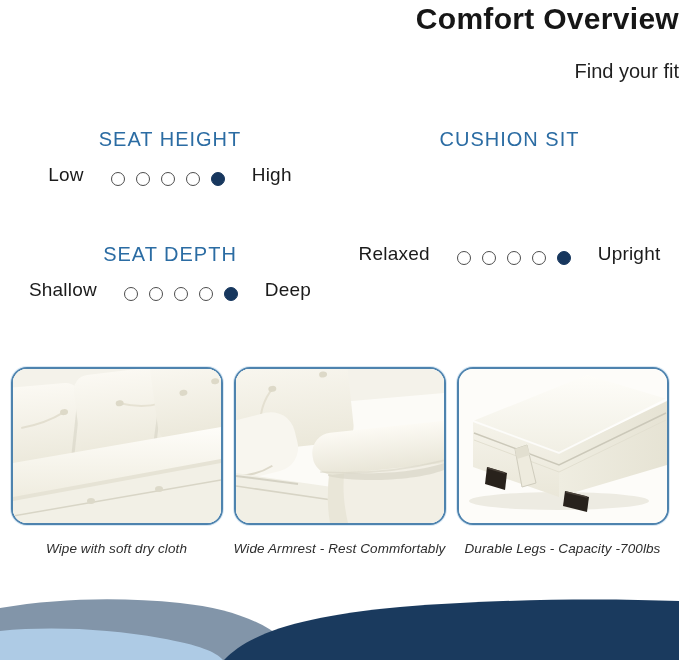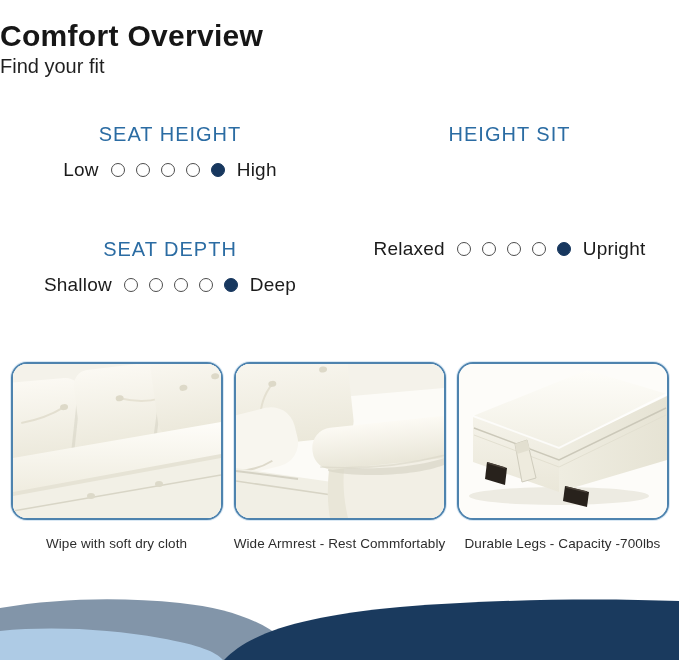--- a/index.html
+++ b/index.html
@@ -4,43 +4,43 @@
 <style>
   html,body{margin:0;padding:0;background:#ffffff;}
   .canvas{
     position:relative;
     width:679px;height:660px;
     overflow:hidden;
     background:#ffffff;
     font-family:"Liberation Sans", sans-serif;
   }
   
-  .header{text-align:left;padding-top:18px;}
+  .header{text-align:right;padding-top:1px;}
   .title{margin:0;font-size:30px;line-height:36px;font-weight:700;color:#161616;letter-spacing:.3px;}
-  .subtitle{margin-top:0;font-size:20px;line-height:24px;color:#1f1f1f;}
+  .subtitle{margin-top:22px;font-size:20px;line-height:24px;color:#1f1f1f;}
   
   .scales{display:grid;grid-template-columns:340px 339px;row-gap:57px;margin-top:45px;}
   .scale{text-align:center;}
   .scale-title{font-size:20px;color:#2B6CA3;letter-spacing:1px;margin-bottom:13px;}
-  .scale-row{display:flex;align-items:center;justify-content:center;gap:12px;}
+  .scale-row{display:flex;align-items:flex-end;justify-content:center;gap:27px;}
   .end-label{font-size:19px;color:#1b1b1b;letter-spacing:.2px;}
   .dots{display:inline-flex;align-items:center;gap:11px;}
   .dot{width:14px;height:14px;border-radius:50%;border:1.5px solid #4d4d4d;background:#ffffff;box-sizing:border-box;}
   .dot.filled{background:#17375E;border-color:#17375E;}
   
   .cards{display:flex;justify-content:center;gap:11px;margin-top:66px;}
   .card-col{width:212px;}
   .card{
     width:212px;height:158px;box-sizing:border-box;
     border:2px solid #4E83AE;border-radius:16px;
     overflow:hidden;background:#ffffff;
     box-shadow:0 0 0 1px rgba(170,205,230,.45);
   }
   .card-img{width:100%;height:100%;display:block;}
-  .caption{margin-top:16px;text-align:center;font-size:13.5px;color:#2d2d2d;letter-spacing:.1px;}
+  .caption{margin-top:16px;text-align:center;font-size:13.5px;color:#2d2d2d;letter-spacing:.1px;font-style:italic;}
   
   .waves{position:absolute;left:0;bottom:0;width:679px;height:70px;display:block;}
 </style>
 </head>
 <body>
 
 <div class="canvas">
 
   <div class="header">
     <h1 class="title">Comfort Overview</h1>
@@ -58,21 +58,21 @@
             <span class="dot"></span>
             <span class="dot"></span>
             <span class="dot"></span>
             <span class="dot filled"></span>
           </span>
         <span class="end-label">High</span>
       </div>
     </div>
 
     <div class="scale">
-      <div class="scale-title">HEIGHT SIT</div>
+      <div class="scale-title">CUSHION SIT</div>
     </div>
 
     <div class="scale">
       <div class="scale-title">SEAT DEPTH</div>
       <div class="scale-row">
         <span class="end-label">Shallow</span>
         <span class="dots">
             <span class="dot"></span>
             <span class="dot"></span>
             <span class="dot"></span>

